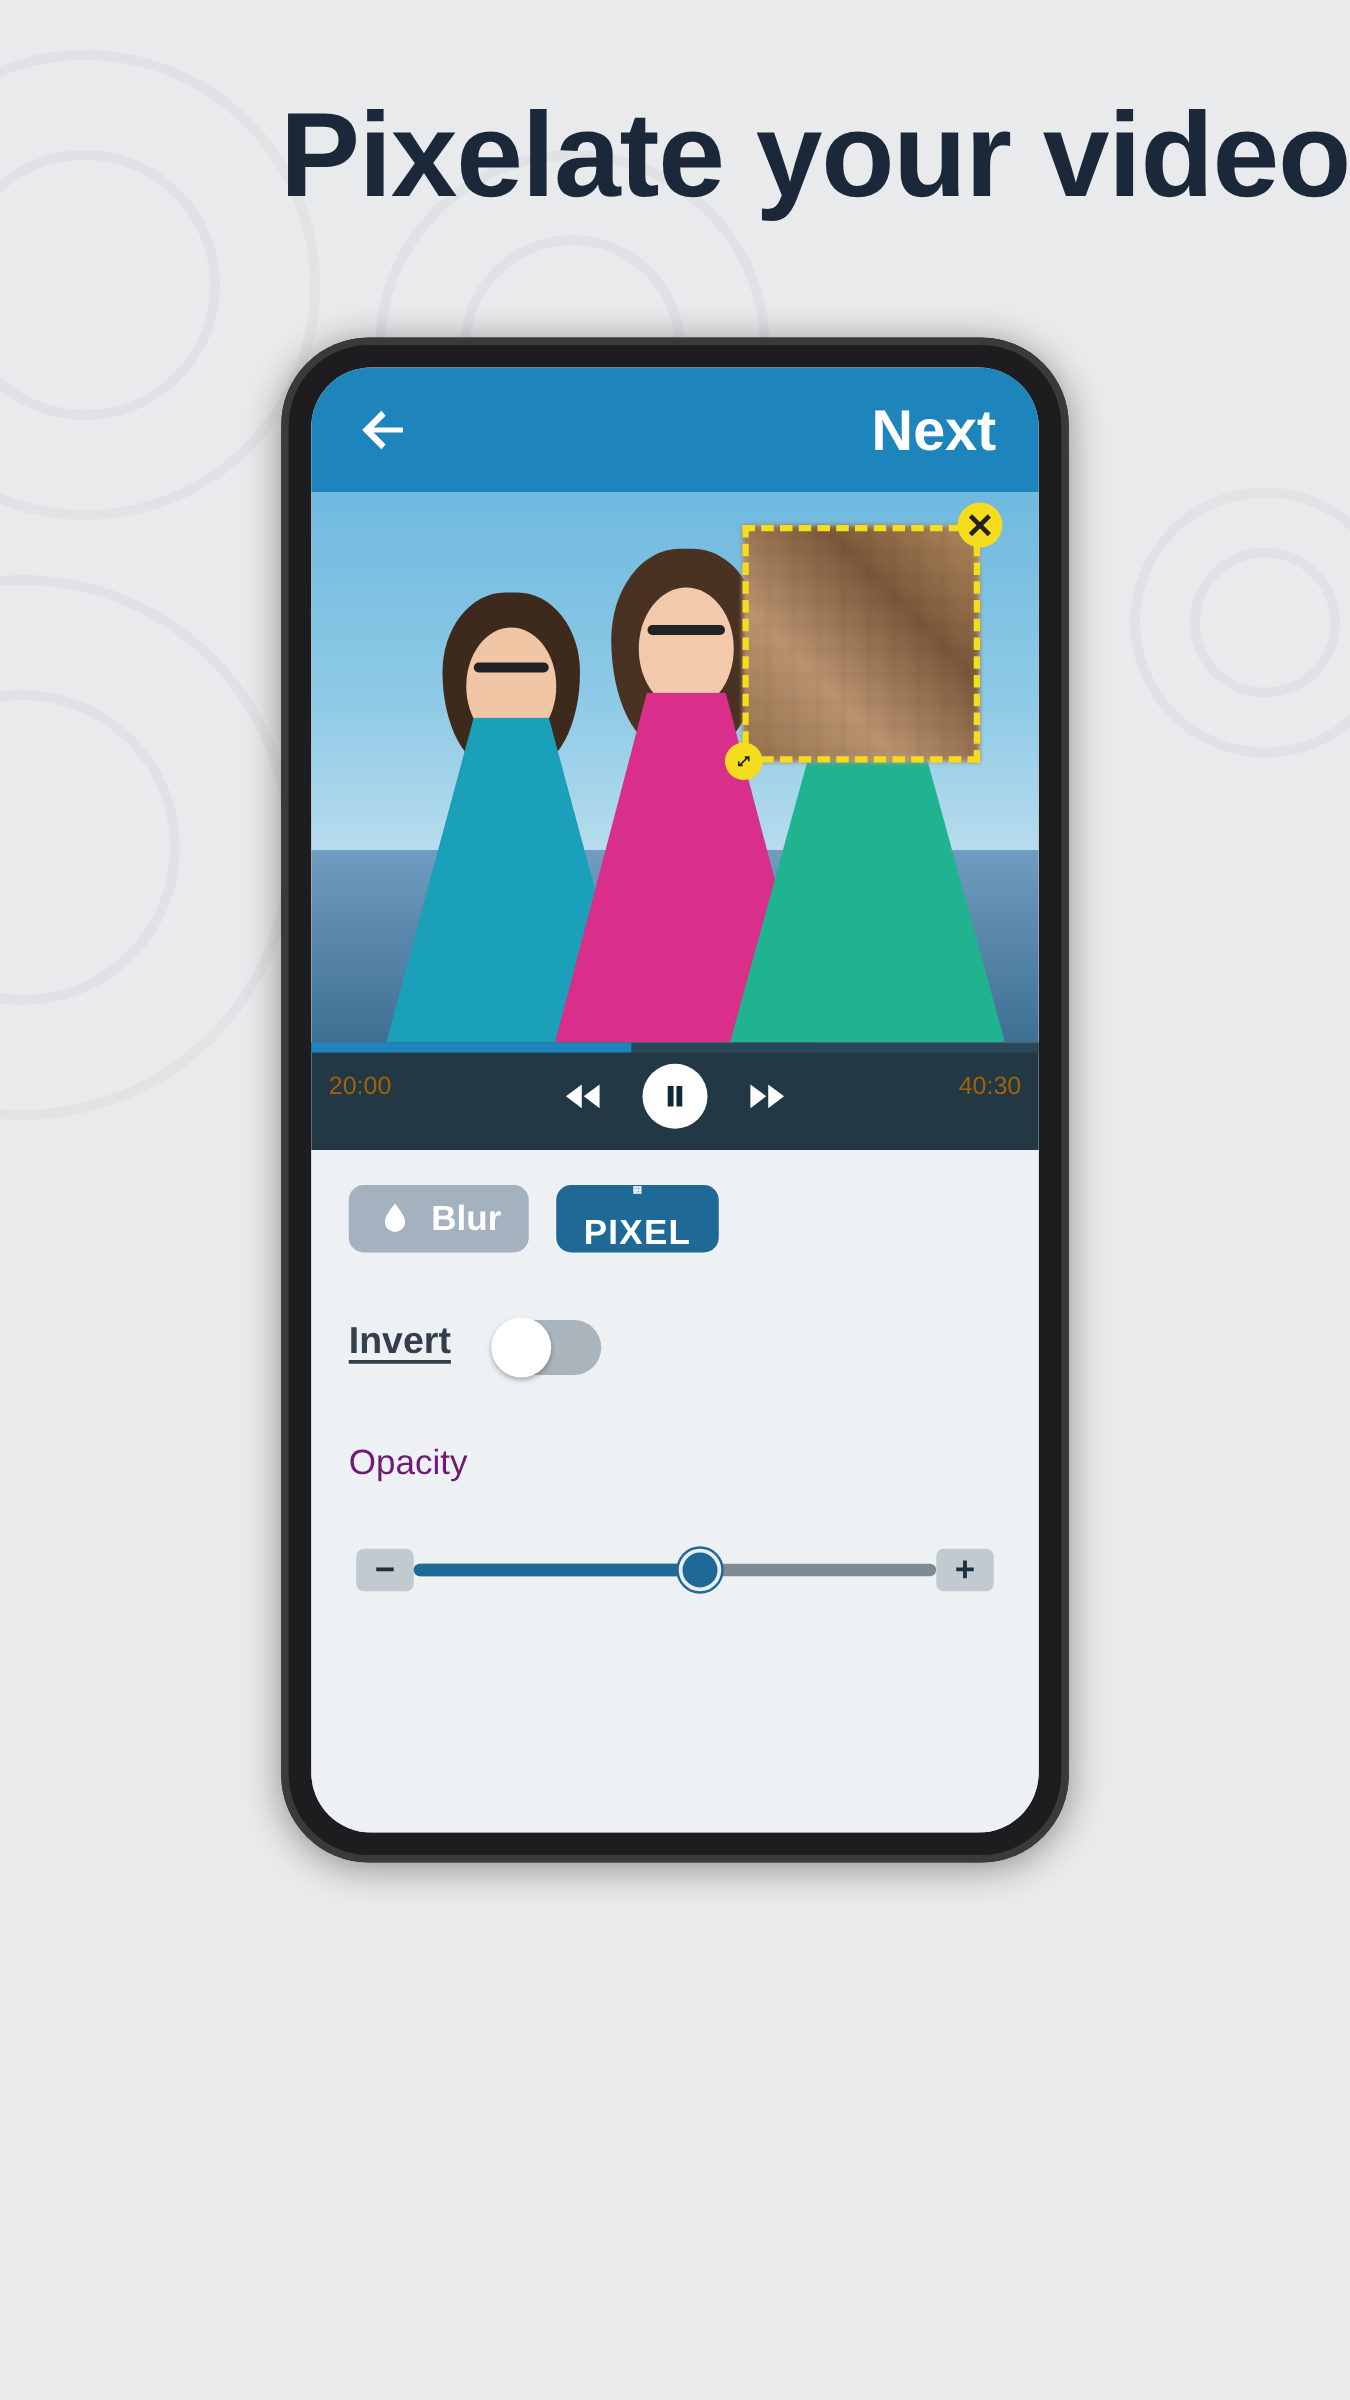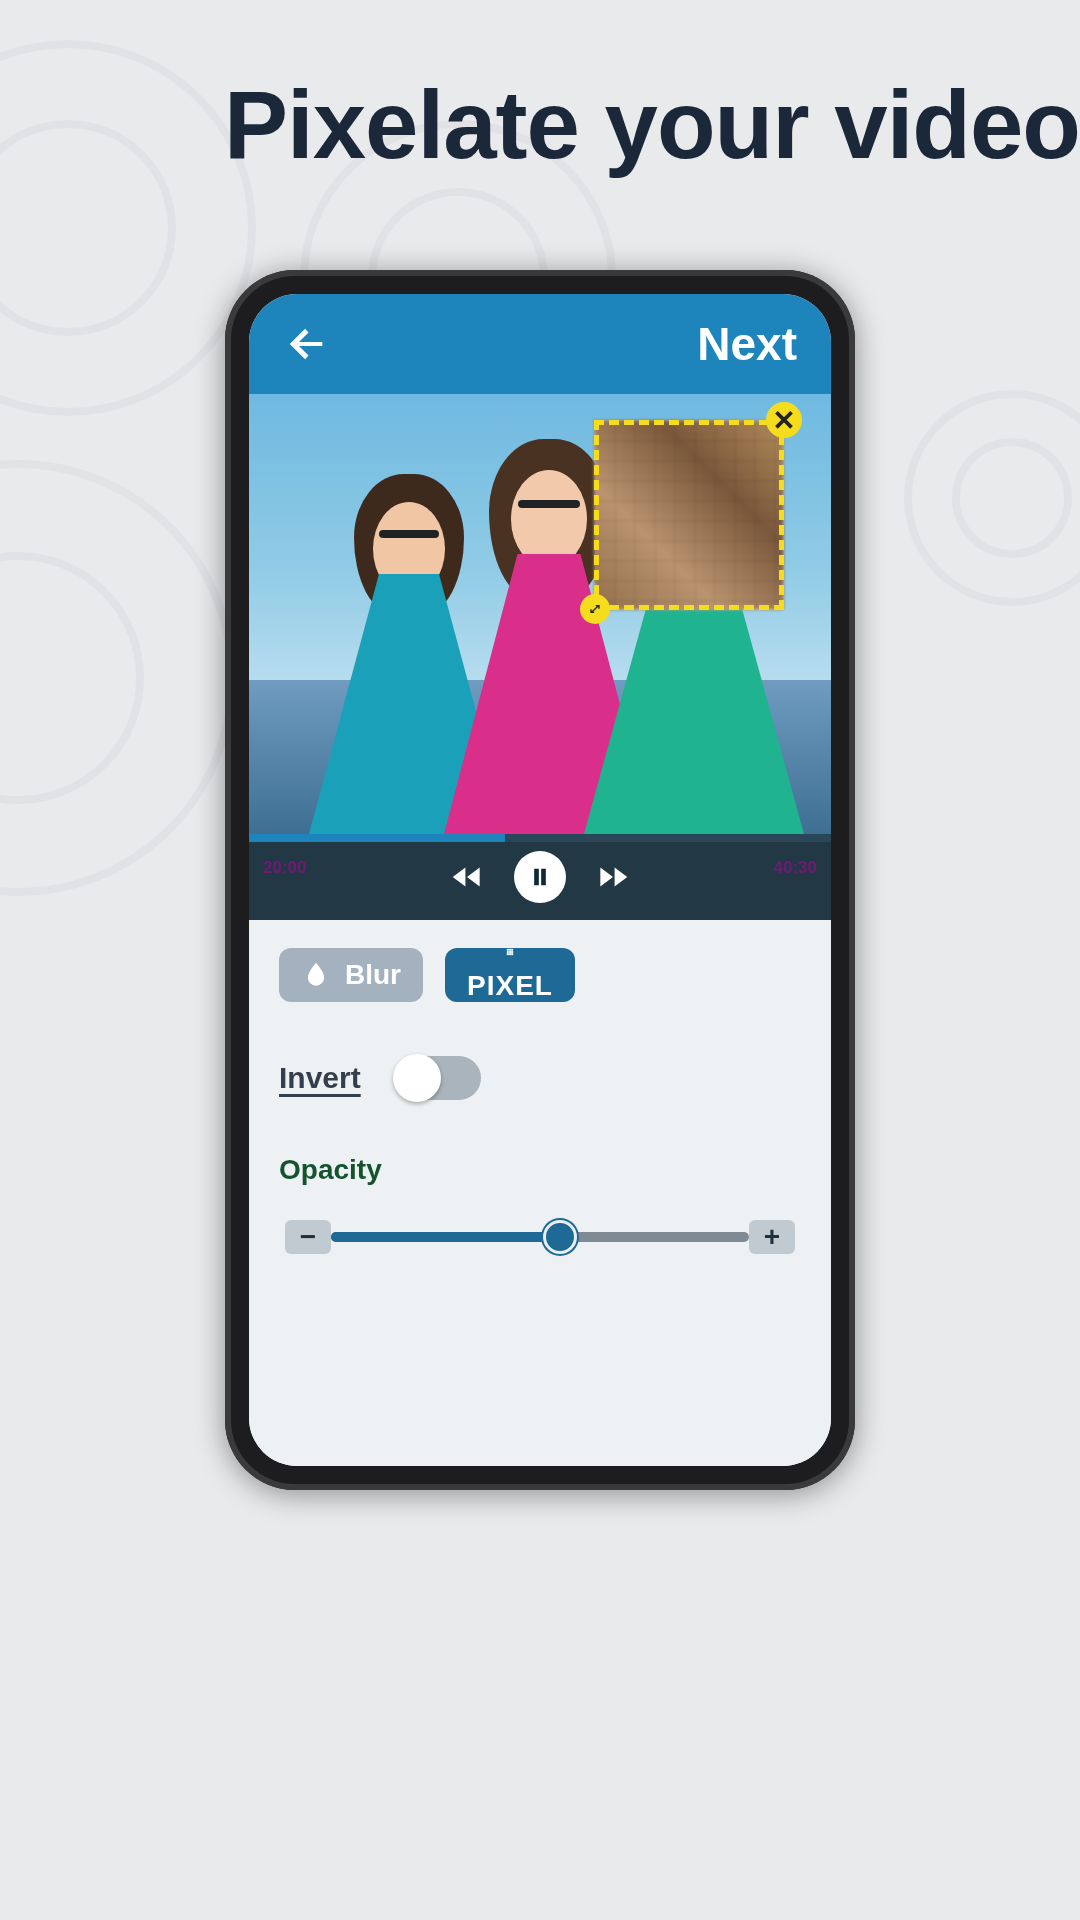--- a/index.html
+++ b/index.html
@@ -244,23 +244,23 @@
   position: absolute;
   left: 0;
   top: 0;
   height: 100%;
   width: 44%;
   background: #1e84bc;
 }
 .time-left, .time-right {
   position: absolute;
   top: 24px;
-  font-size: 17px;
-  font-weight: 700;
-  color: #701a75;
+  font-size: 20px;
+  font-weight: 400;
+  color: #a16207;
 }
 .time-left { left: 14px; }
 .time-right { right: 14px; }
 .pb-btn {
   width: 46px;
   height: 46px;
   display: flex;
   align-items: center;
   justify-content: center;
 }
@@ -320,21 +320,21 @@
 .effect-btn.pixel {
   background: #1f6996;
   color: #ffffff;
   letter-spacing: 1px;
   flex-direction: column;
 }
 .effect-btn svg { width: 30px; height: 30px; fill: #ffffff; stroke:#ffffff;}
 
 .invert-row {
   display: flex;
-  align-items: center;
+  align-items: flex-start;
   gap: 34px;
   padding-top: 10px;
 }
 .invert-label {
   font-size: 30px;
   font-weight: 800;
   color: #333f4d;
   text-decoration: underline;
   text-underline-offset: 6px;
 }
@@ -354,23 +354,23 @@
   background: #ffffff;
   border-radius: 50%;
   box-shadow: 0 2px 4px rgba(0,0,0,0.3);
 }
 
 .opacity-wrap {
   padding-top: 10px;
 }
 .opacity-label {
   font-size: 28px;
-  font-weight: 700;
-  color: #14532d;
-  margin-bottom: 27px;
+  font-weight: 400;
+  color: #701a75;
+  margin-bottom: 46px;
 }
 .slider {
   position: relative;
   height: 48px;
   display: flex;
   align-items: center;
   margin: 0 12px;
 }
 .slider .track {
   position: absolute;

